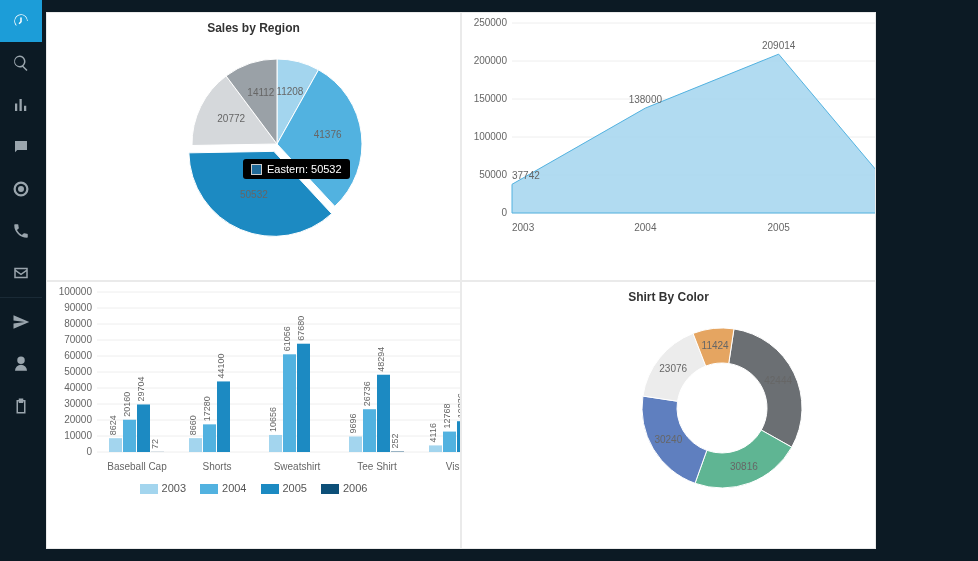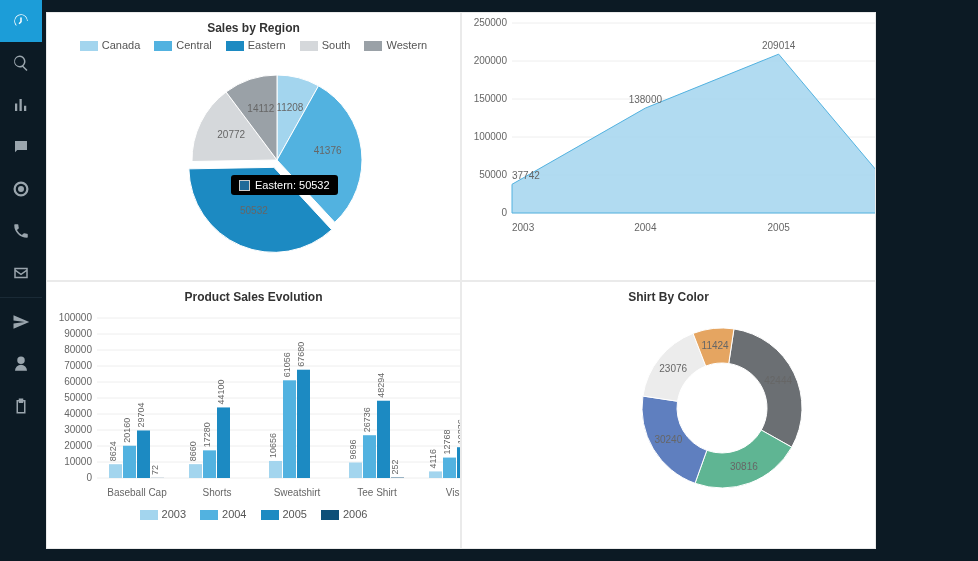--- a/index.html
+++ b/index.html
@@ -171,41 +171,34 @@
       <svg viewBox="0 0 24 24">
           <path d="M9 2h6v2h3v18H6V4h3V2zm0 4H8v14h8V6h-1v2H9V6z"></path>
         </svg>
     </div>
   </div>
 
   <div class="content">
 
     <div class="panel">
       <div class="panel-title">Sales by Region</div>
-      <div class="legend">
-        <span><span class="swatch" style="background:#a3d5ee"></span><span>Canada</span></span>
-        <span><span class="swatch" style="background:#52b2e0"></span><span>Central</span></span>
-        <span><span class="swatch" style="background:#1c8ac2"></span><span>Eastern</span></span>
-        <span><span class="swatch" style="background:#d5d8db"></span><span>South</span></span>
-        <span><span class="swatch" style="background:#9aa1a7"></span><span>Western</span></span>
-      </div>
       <div class="chart-body" style="height:200px;">
         <svg id="pie-region" width="460" height="200">
             <path d="M 230 105 L 230 20 A 85 85 0 0 1 271.51760983176314 30.829331445257395 Z" fill="#a3d5ee" stroke="#fff"></path>
             <text x="242.87201503698773" y="55.65112737977126" text-anchor="middle" class="axis-text" fill="#333">11208</text>
             <path d="M 230 105 L 271.51760983176314 30.829331445257395 A 85 85 0 0 1 287.779008503113 167.34249093834154 Z" fill="#52b2e0" stroke="#fff"></path>
             <text x="280.6419737123008" y="98.967546227062" text-anchor="middle" class="axis-text" fill="#333">41376</text>
             <path d="M 226.86297833947944 112.35928631739688 L 284.6419868425924 174.70177725573842 A 85 85 0 0 1 141.87596931845212 113.84532052286552 Z" fill="#1c8ac2" stroke="#fff"></path>
             <text x="206.86446525366085" y="159.27473659080195" text-anchor="middle" class="axis-text" fill="#333">50532</text>
             <path d="M 230 105 L 145.0129909789727 106.48603420546864 A 85 85 0 0 1 179.0664681993128 36.95019957186953 Z" fill="#d5d8db" stroke="#fff"></path>
             <text x="184.19752938550943" y="82.5693583326574" text-anchor="middle" class="axis-text" fill="#333">20772</text>
             <path d="M 230 105 L 179.0664681993128 36.95019957186953 A 85 85 0 0 1 229.99999999999997 20 Z" fill="#9aa1a7" stroke="#fff"></path>
             <text x="213.89602367582455" y="56.60927830099662" text-anchor="middle" class="axis-text" fill="#333">14112</text>
           </svg>
-        <div class="tooltip" style="left:184px;top:120px;">
+        <div class="tooltip" style="left:196px;top:120px;">
           <span>Eastern: 50532</span>
         </div>
       </div>
     </div>
 
     <div class="panel">
       <div class="chart-body" style="height:230px;">
         <svg id="area-year" width="460" height="230">
             <line x1="50" x2="450" y1="200" y2="200" stroke="#eee"></line>
             <text x="45" y="203" text-anchor="end" class="axis-text">0</text>
@@ -226,21 +219,20 @@
             <text x="183.33333333333331" y="218" text-anchor="middle" class="axis-text">2004</text>
             <text x="316.66666666666663" y="36.14936" text-anchor="middle" class="axis-text" fill="#333">209014</text>
             <text x="316.66666666666663" y="218" text-anchor="middle" class="axis-text">2005</text>
             <text x="450" y="194.75376" text-anchor="end" class="axis-text" fill="#333">324</text>
             <text x="450" y="218" text-anchor="end" class="axis-text">2006</text>
           </svg>
       </div>
     </div>
 
     <div class="panel">
-      <div class="panel-title">Product Sales Evolution</div>
       <div class="chart-body" style="height:200px;">
         <svg id="bar-product" width="460" height="200">
             <line x1="50" x2="450" y1="170" y2="170" stroke="#eee"></line>
             <text x="45" y="173" text-anchor="end" class="axis-text">0</text>
             <line x1="50" x2="450" y1="154" y2="154" stroke="#eee"></line>
             <text x="45" y="157" text-anchor="end" class="axis-text">10000</text>
             <line x1="50" x2="450" y1="138" y2="138" stroke="#eee"></line>
             <text x="45" y="141" text-anchor="end" class="axis-text">20000</text>
             <line x1="50" x2="450" y1="122" y2="122" stroke="#eee"></line>
             <text x="45" y="125" text-anchor="end" class="axis-text">30000</text>

